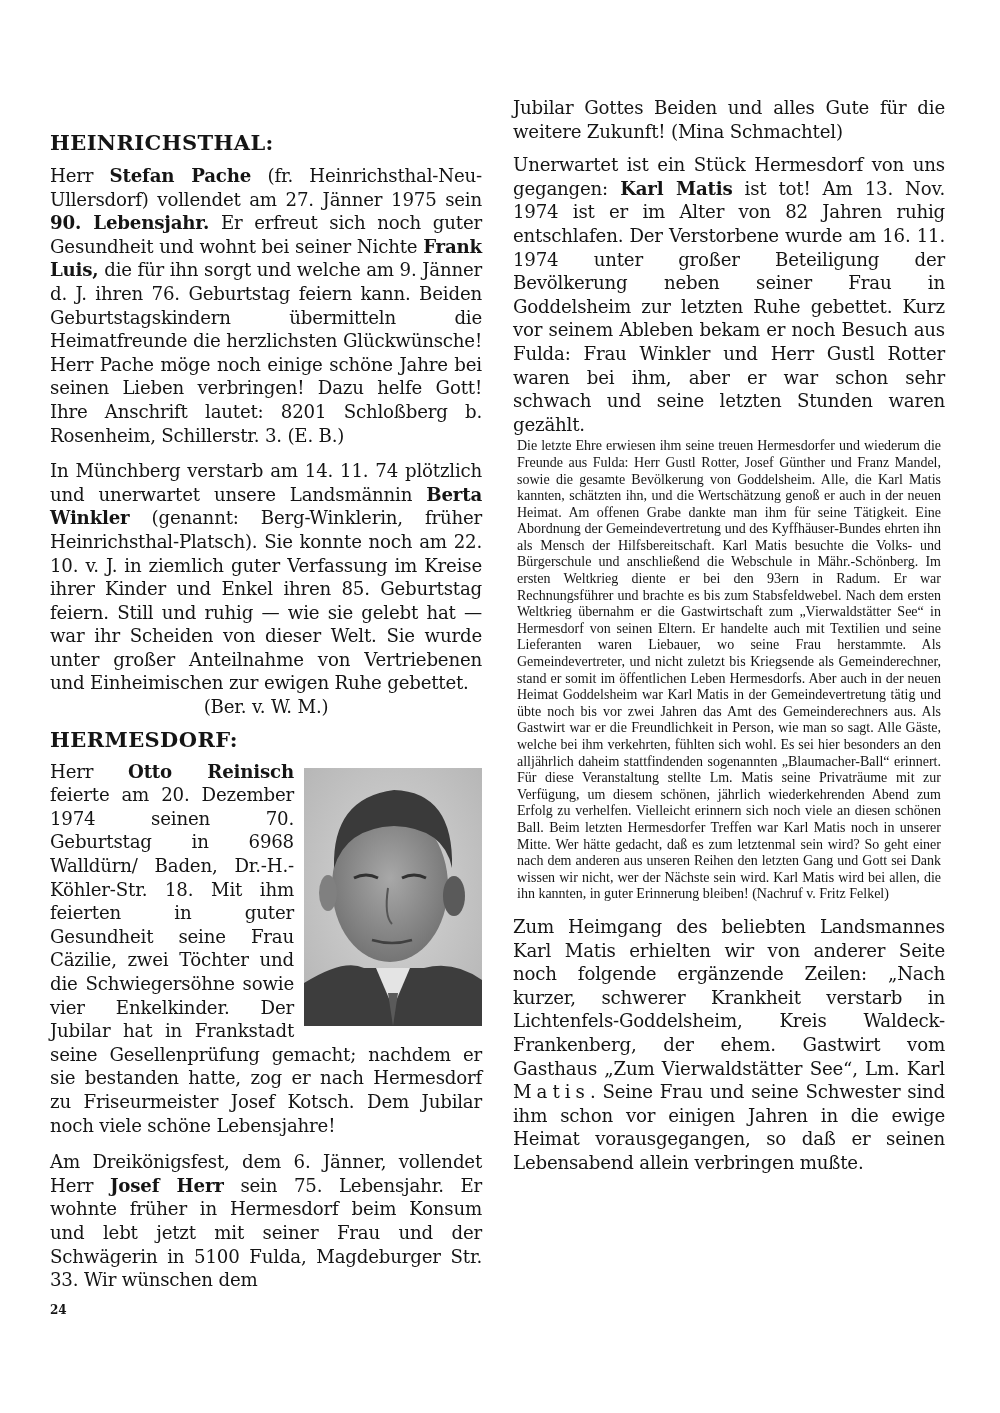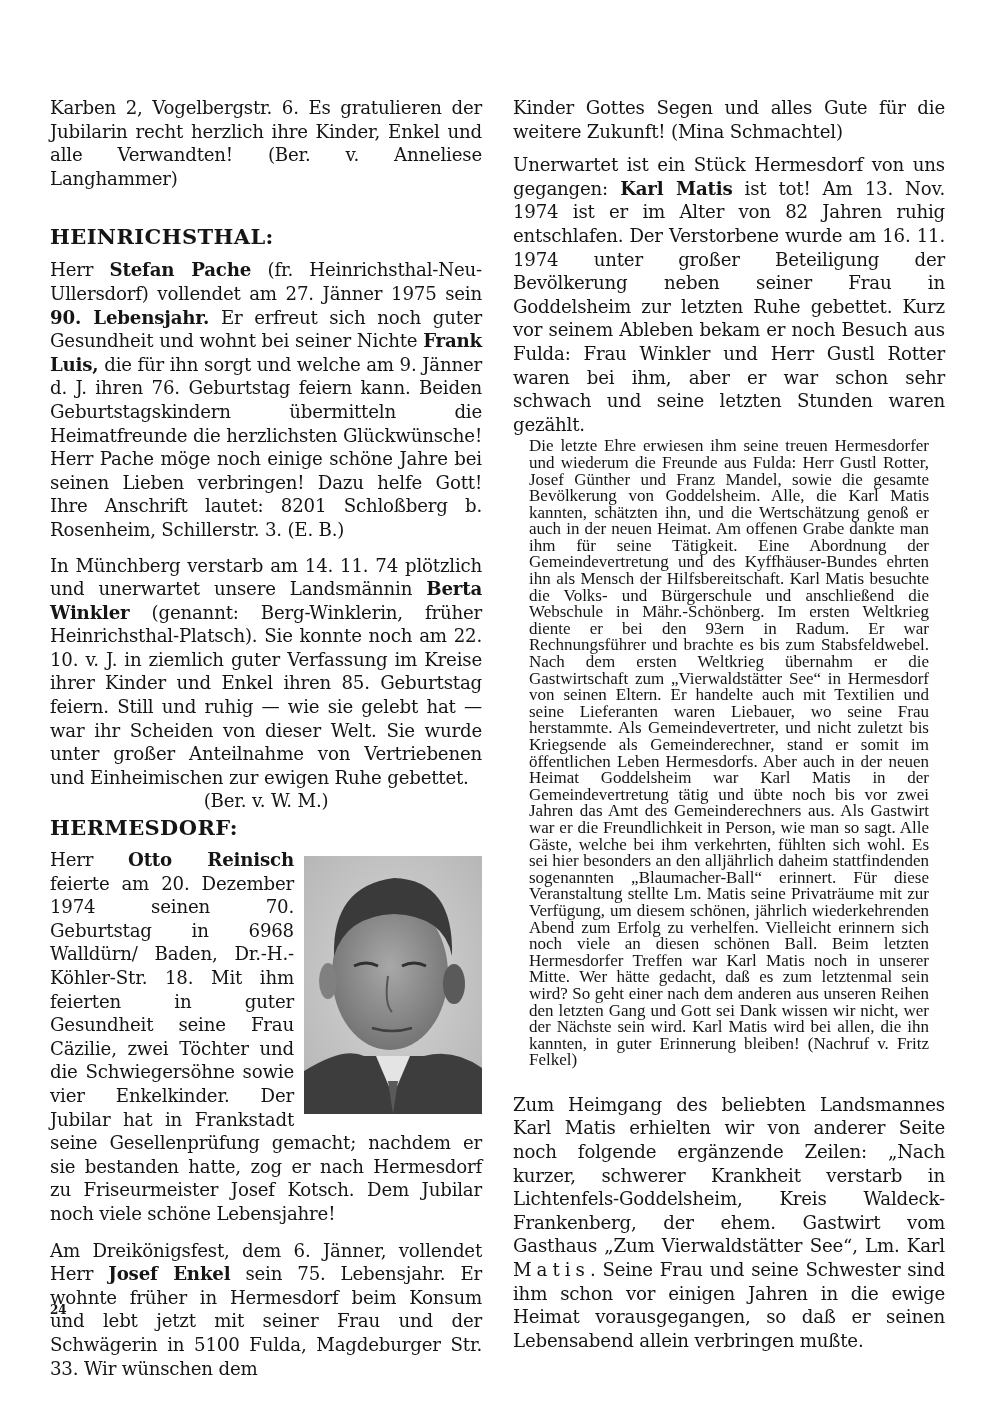--- a/index.html
+++ b/index.html
@@ -2,53 +2,52 @@
 <html><head>
 <meta charset="utf-8">
 <style>
   html, body { margin:0; padding:0; background:#ffffff; }
   body { width:1000px; height:1413px; position:relative; overflow:hidden; color:#151515; }
   .page { position:absolute; left:0; top:0; width:1000px; height:1413px; }
   .col { position:absolute; top:96px; }
   .col-left { left:50px; width:432px; }
   .col-right { left:513px; width:432px; }
   .big { font-family:"DejaVu Serif", serif; font-size:18.2px; line-height:23.6px; text-align:justify; letter-spacing:-0.2px; margin:0; }
-  .small { font-family:"Liberation Serif", serif; font-size:17px; line-height:16.6px; text-align:justify; margin:16px; letter-spacing:0px; font-weight:500; }
+  .small { font-family:"Liberation Serif", serif; font-size:14px; line-height:16.6px; text-align:justify; margin:4px; letter-spacing:0px; font-weight:500; }
   .heading { font-family:"DejaVu Serif", serif; font-weight:bold; font-size:21px; letter-spacing:0.4px; margin:0; }
   b { font-weight:bold; }
   .sign-right { text-align:center; }
   .spaced { letter-spacing:5px; }
   .photo-wrap { float:right; width:178px; height:258px; margin:8px 0 4px 10px; }
   .photo { width:178px; height:258px; position:relative; overflow:hidden;
            background:linear-gradient(180deg,#cfcfcf 0%,#bdbdbd 60%,#9a9a9a 100%); }
   .page-number { position:absolute; left:50px; top:1303px; font-family:"DejaVu Serif", serif; font-weight:bold; font-size:12px; }
 </style>
 </head>
 <body>
 
 <div class="page">
 
   <div class="col col-left">
-    <p class="big">Karben 2, Vogelbergstr. 6. Es gratulieren der Jubilarin recht herzlich ihre Kinder, Enkel und alle Verwandten! (Ber. v. Anneliese Langhammer)</p>
 
     <div style="height:34px"></div>
     <h2 class="heading">HEINRICHSTHAL:</h2>
     <div style="height:9px"></div>
 
     <p class="big">
       <span>Herr </span><b>Stefan Pache</b><span> (fr. Heinrichsthal-Neu-Ullersdorf) vollendet am 27. Jänner 1975 sein </span><b>90. Lebensjahr.</b><span> Er erfreut sich noch guter Gesundheit und wohnt bei seiner Nichte </span><b>Frank Luis,</b><span> die für ihn sorgt und welche am 9. Jänner d. J. ihren 76. Geburtstag feiern kann. Beiden Geburtstagskindern übermitteln die Heimatfreunde die herzlichsten Glückwünsche! Herr Pache möge noch einige schöne Jahre bei seinen Lieben verbringen! Dazu helfe Gott! Ihre Anschrift lautet: 8201 Schloßberg b. Rosenheim, Schillerstr. 3. (E. B.)</span>
     </p>
 
     <div style="height:12px"></div>
     <p class="big">
       <span>In Münchberg verstarb am 14. 11. 74 plötzlich und unerwartet unsere Landsmännin </span><b>Berta Winkler</b><span> (genannt: Berg-Winklerin, früher Heinrichsthal-Platsch). Sie konnte noch am 22. 10. v. J. in ziemlich guter Verfassung im Kreise ihrer Kinder und Enkel ihren 85. Geburtstag feiern. Still und ruhig — wie sie gelebt hat — war ihr Scheiden von dieser Welt. Sie wurde unter großer Anteilnahme von Vertriebenen und Einheimischen zur ewigen Ruhe gebettet.</span>
     </p>
     <p class="big sign-right">(Ber. v. W. M.)</p>
 
-    <h2 class="heading" style="margin-top:2px">HERMESDORF:</h2>
+    <h2 class="heading" style="margin-top:8px">HERMESDORF:</h2>
 
     <p class="big" style="margin-top:8px">
       <span class="photo-wrap">
         <span class="photo" style="display:block">
           <svg width="178" height="258" viewBox="0 0 178 258" xmlns="http://www.w3.org/2000/svg">
             <defs>
               <radialGradient id="bg" cx="50%" cy="45%" r="70%">
                 <stop offset="0%" stop-color="#d6d6d6"></stop>
                 <stop offset="100%" stop-color="#b5b5b5"></stop>
               </radialGradient>
@@ -70,26 +69,26 @@
             <path d="M84 120 Q80 148 88 156" stroke="#555" stroke-width="2" fill="none"></path>
             <path d="M68 172 Q88 178 108 172" stroke="#404040" stroke-width="2.5" fill="none"></path>
           </svg>
         </span>
       </span>
       <span>Herr </span><b>Otto Reinisch</b><span> feierte am 20. Dezember 1974 seinen 70. Geburtstag in 6968 Walldürn/ Baden, Dr.-H.-Köhler-Str. 18. Mit ihm feierten in guter Gesundheit seine Frau Cäzilie, zwei Töchter und die Schwiegersöhne sowie vier Enkelkinder. Der Jubilar hat in Frankstadt seine Gesellenprüfung gemacht; nachdem er sie bestanden hatte, zog er nach Hermesdorf zu Friseurmeister Josef Kotsch. Dem Jubilar noch viele schöne Lebensjahre!</span>
     </p>
 
     <div style="height:13px"></div>
     <p class="big">
-      <span>Am Dreikönigsfest, dem 6. Jänner, vollendet Herr </span><b>Josef Enkel</b><span> sein 75. Lebensjahr. Er wohnte früher in Hermesdorf beim Konsum und lebt jetzt mit seiner Frau und der Schwägerin in 5100 Fulda, Magdeburger Str. 33. Wir wünschen dem</span>
+      <span>Am Dreikönigsfest, dem 6. Jänner, vollendet Herr </span><b>Josef Herr</b><span> sein 75. Lebensjahr. Er wohnte früher in Hermesdorf beim Konsum und lebt jetzt mit seiner Frau und der Schwägerin in 5100 Fulda, Magdeburger Str. 33. Wir wünschen dem</span>
     </p>
   </div>
 
   <div class="col col-right">
-    <p class="big">Kinder Gottes Segen und alles Gute für die weitere Zukunft! (Mina Schmachtel)</p>
+    <p class="big">Jubilar Gottes Beiden und alles Gute für die weitere Zukunft! (Mina Schmachtel)</p>
     <div style="height:10px"></div>
     <p class="big">
       <span>Unerwartet ist ein Stück Hermesdorf von uns gegangen: </span><b>Karl Matis</b><span> ist tot! Am 13. Nov. 1974 ist er im Alter von 82 Jahren ruhig entschlafen. Der Verstorbene wurde am 16. 11. 1974 unter großer Beteiligung der Bevölkerung neben seiner Frau in Goddelsheim zur letzten Ruhe gebettet. Kurz vor seinem Ableben bekam er noch Besuch aus Fulda: Frau Winkler und Herr Gustl Rotter waren bei ihm, aber er war schon sehr schwach und seine letzten Stunden waren gezählt.</span>
     </p>
     <p class="small" style="margin-top:2px">Die letzte Ehre erwiesen ihm seine treuen Hermesdorfer und wiederum die Freunde aus Fulda: Herr Gustl Rotter, Josef Günther und Franz Mandel, sowie die gesamte Bevölkerung von Goddelsheim. Alle, die Karl Matis kannten, schätzten ihn, und die Wertschätzung genoß er auch in der neuen Heimat. Am offenen Grabe dankte man ihm für seine Tätigkeit. Eine Abordnung der Gemeindevertretung und des Kyffhäuser-Bundes ehrten ihn als Mensch der Hilfsbereitschaft. Karl Matis besuchte die Volks- und Bürgerschule und anschließend die Webschule in Mähr.-Schönberg. Im ersten Weltkrieg diente er bei den 93ern in Radum. Er war Rechnungsführer und brachte es bis zum Stabsfeldwebel. Nach dem ersten Weltkrieg übernahm er die Gastwirtschaft zum „Vierwaldstätter See“ in Hermesdorf von seinen Eltern. Er handelte auch mit Textilien und seine Lieferanten waren Liebauer, wo seine Frau herstammte. Als Gemeindevertreter, und nicht zuletzt bis Kriegsende als Gemeinderechner, stand er somit im öffentlichen Leben Hermesdorfs. Aber auch in der neuen Heimat Goddelsheim war Karl Matis in der Gemeindevertretung tätig und übte noch bis vor zwei Jahren das Amt des Gemeinderechners aus. Als Gastwirt war er die Freundlichkeit in Person, wie man so sagt. Alle Gäste, welche bei ihm verkehrten, fühlten sich wohl. Es sei hier besonders an den alljährlich daheim stattfindenden sogenannten „Blaumacher-Ball“ erinnert. Für diese Veranstaltung stellte Lm. Matis seine Privaträume mit zur Verfügung, um diesem schönen, jährlich wiederkehrenden Abend zum Erfolg zu verhelfen. Vielleicht erinnern sich noch viele an diesen schönen Ball. Beim letzten Hermesdorfer Treffen war Karl Matis noch in unserer Mitte. Wer hätte gedacht, daß es zum letztenmal sein wird? So geht einer nach dem anderen aus unseren Reihen den letzten Gang und Gott sei Dank wissen wir nicht, wer der Nächste sein wird. Karl Matis wird bei allen, die ihn kannten, in guter Erinnerung bleiben! (Nachruf v. Fritz Felkel)</p>
     <div style="height:8px"></div>
     <p class="big">
       <span>Zum Heimgang des beliebten Landsmannes Karl Matis erhielten wir von anderer Seite noch folgende ergänzende Zeilen: „Nach kurzer, schwerer Krankheit verstarb in Lichtenfels-Goddelsheim, Kreis Waldeck-Frankenberg, der ehem. Gastwirt vom Gasthaus „Zum Vierwaldstätter See“, Lm. Karl </span><span class="spaced">Matis</span><span>. Seine Frau und seine Schwester sind ihm schon vor einigen Jahren in die ewige Heimat vorausgegangen, so daß er seinen Lebensabend allein verbringen mußte.</span>
     </p>
   </div>

